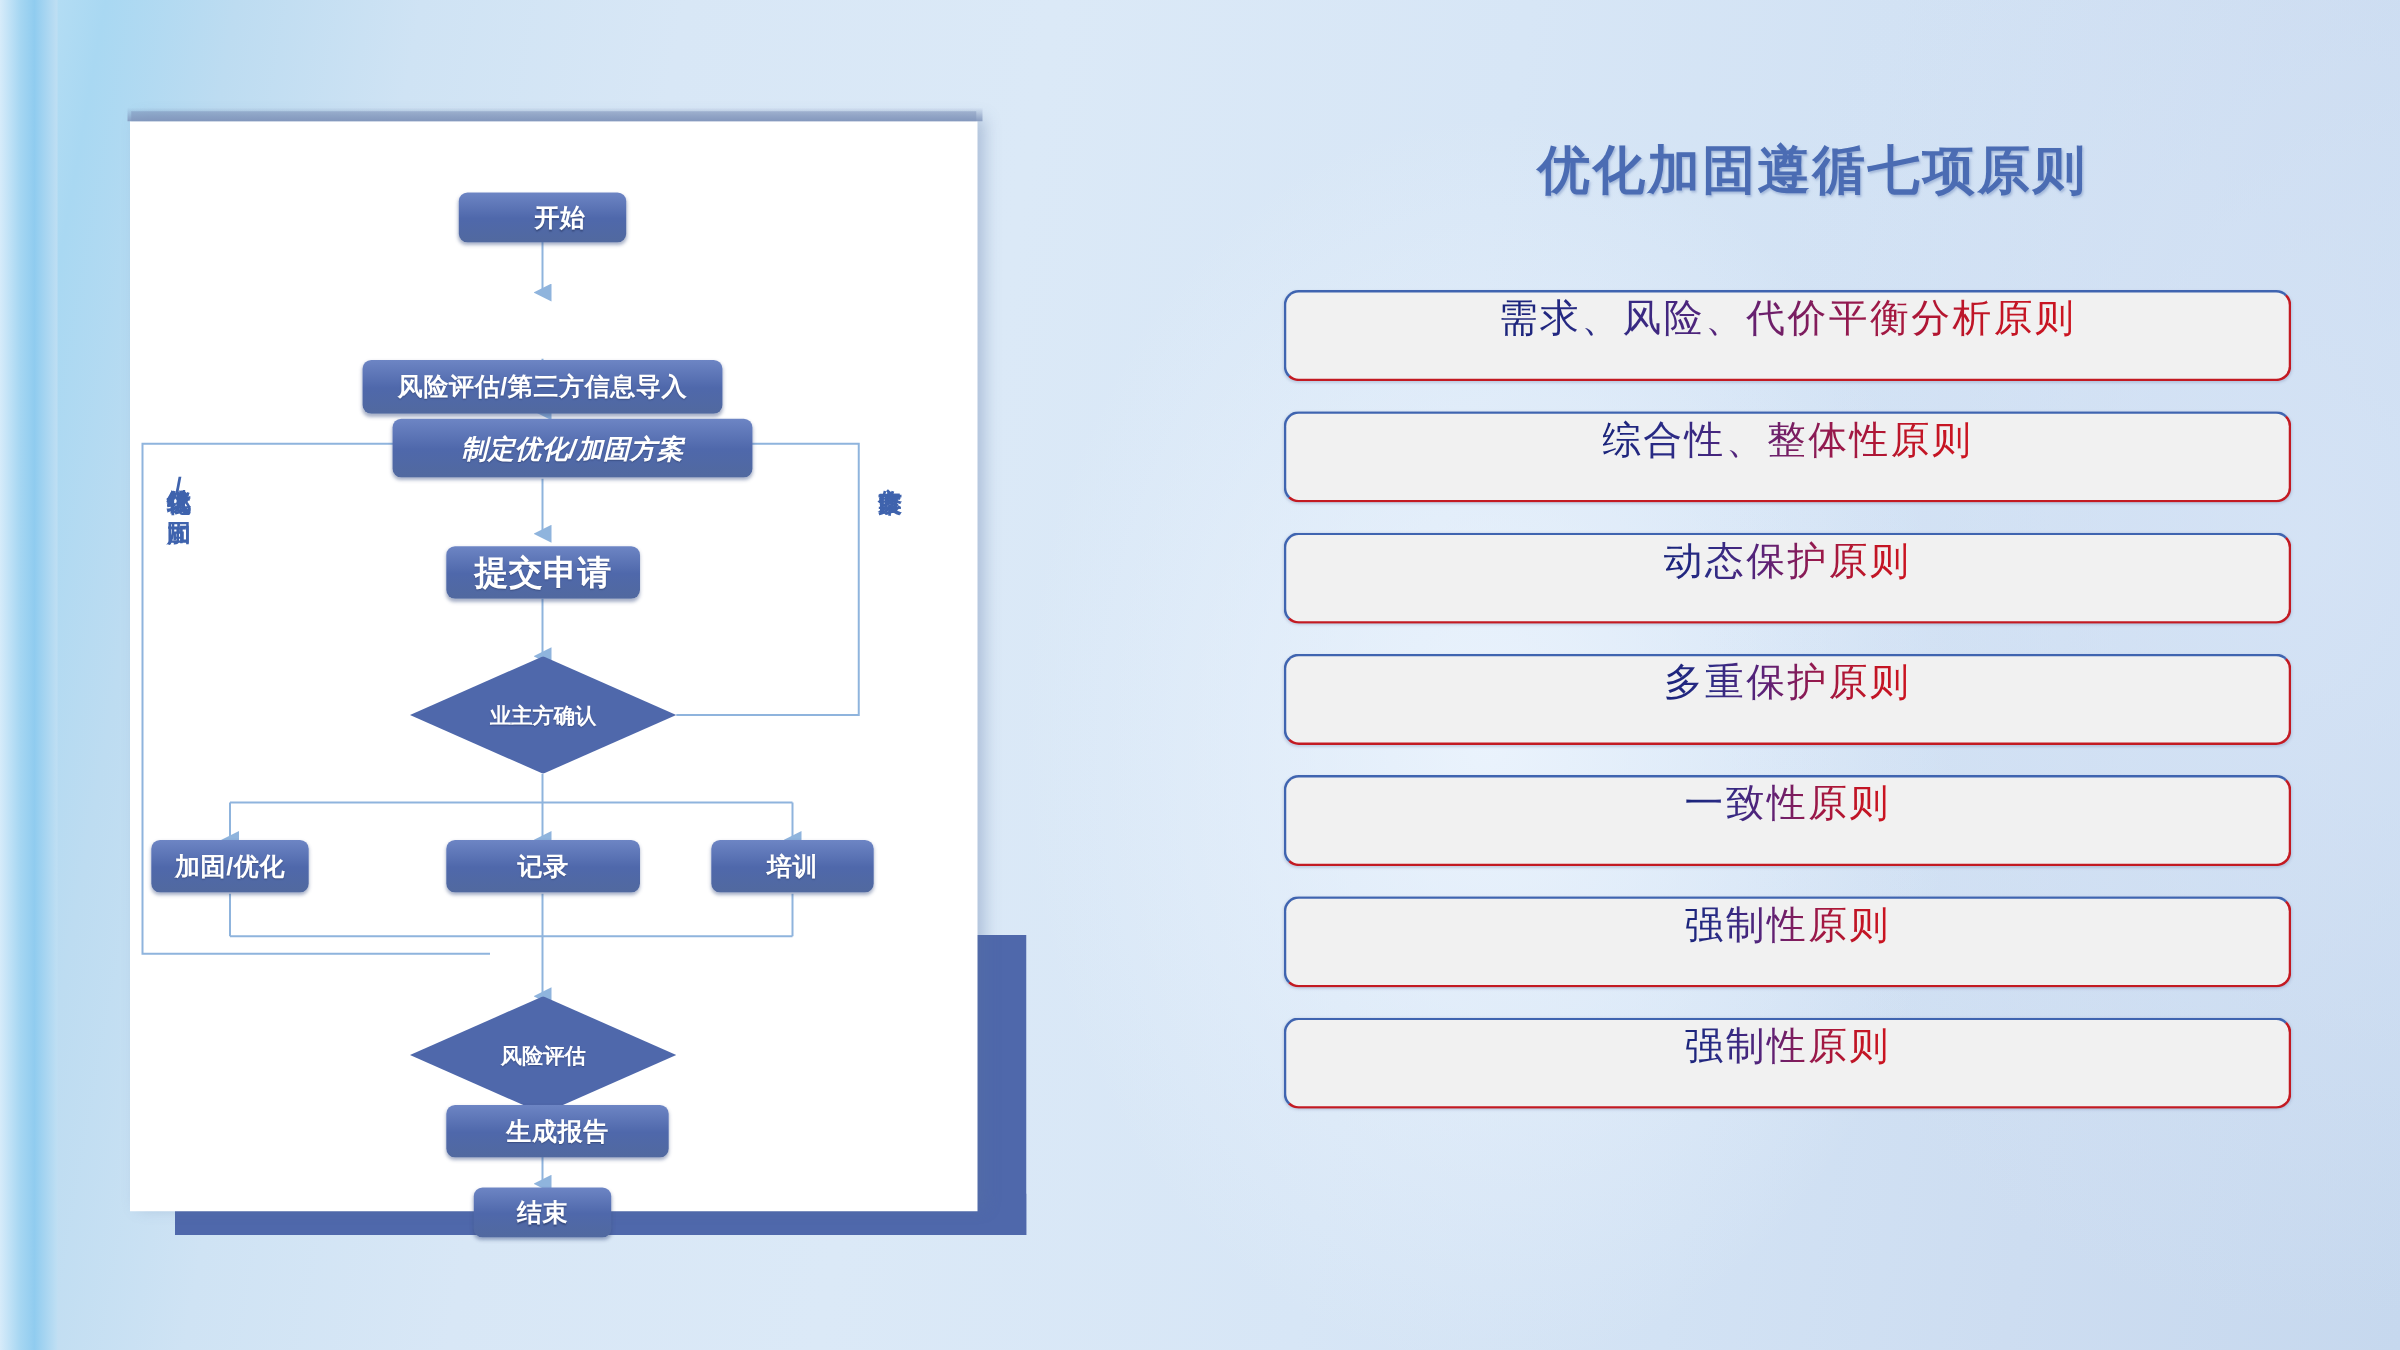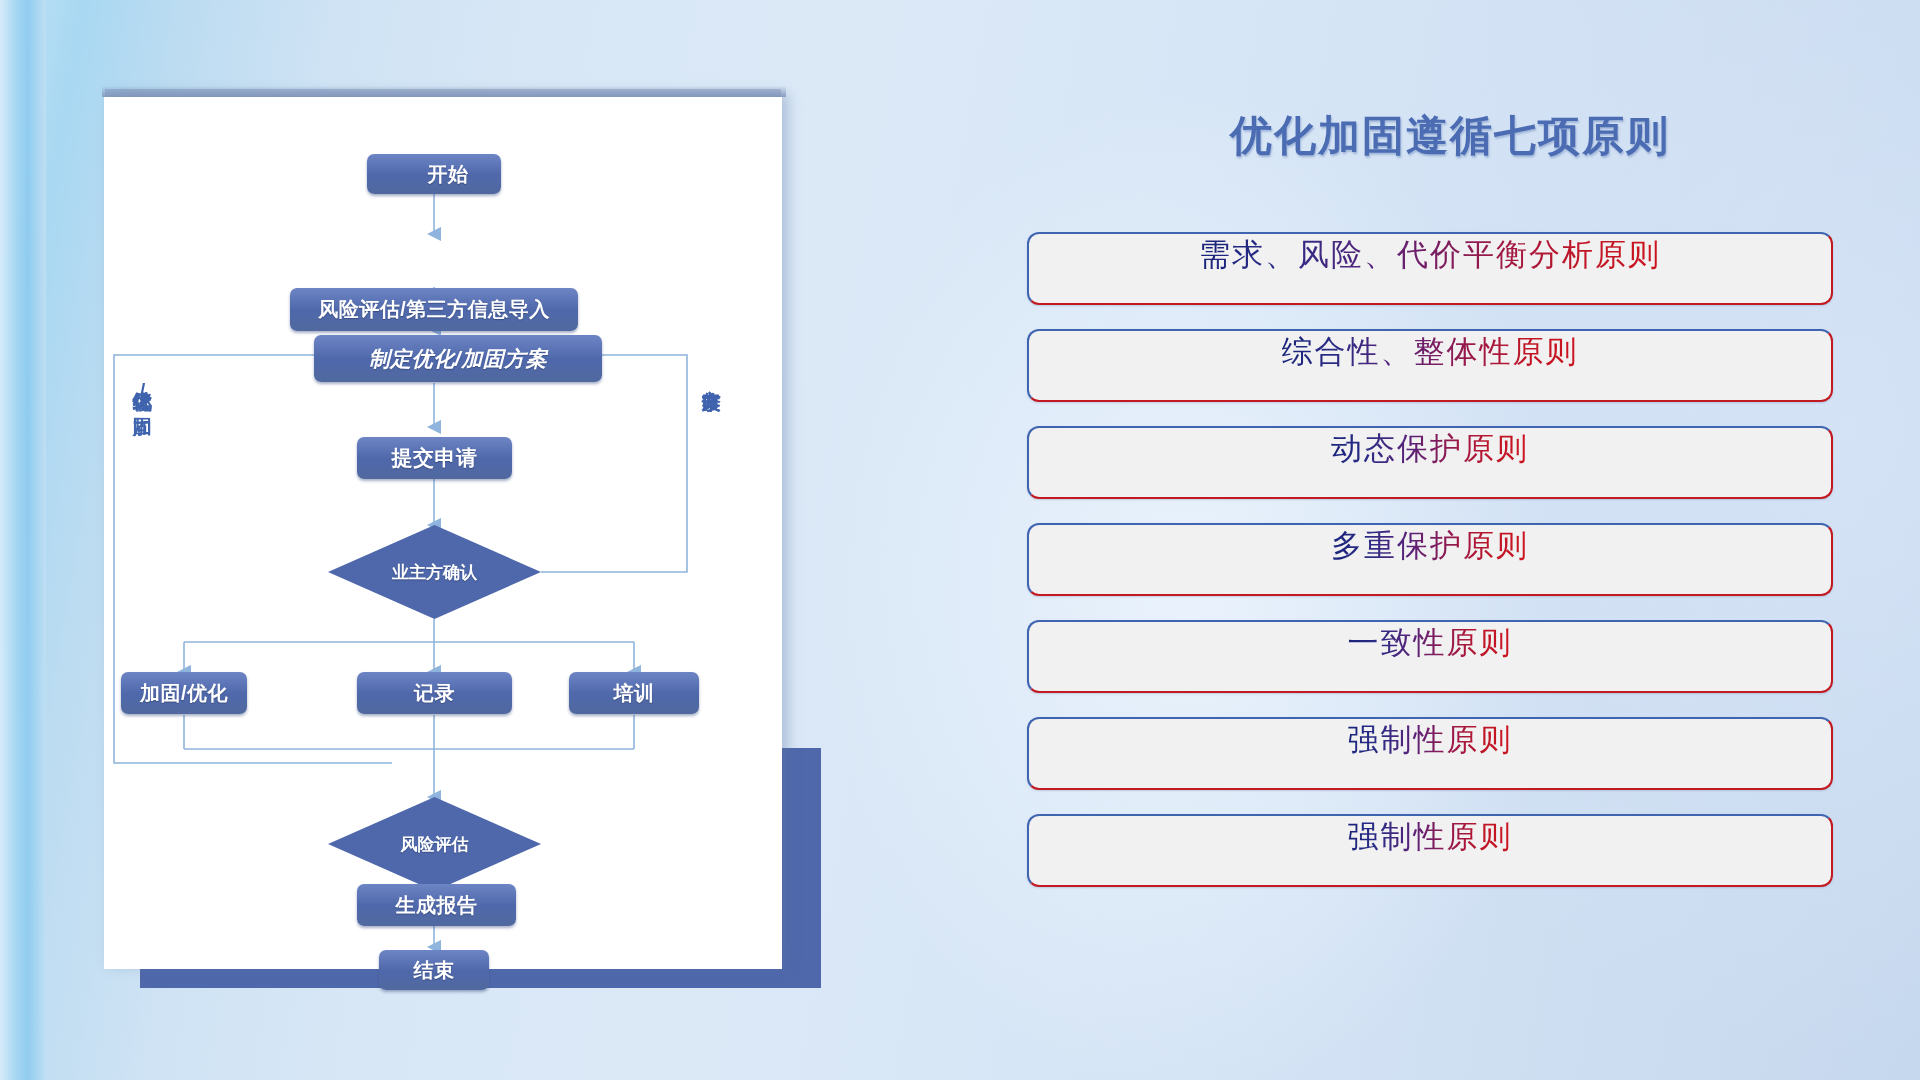--- a/index.html
+++ b/index.html
@@ -189,21 +189,21 @@
     </div>
 
     <div class="fbox" style="left:186px;top:160px;width:288px;height:43px;font-size:20px;margin-top:31px;">
       <span>风险评估/第三方信息导入</span>
     </div>
 
     <div class="fbox" style="left:210px;top:238px;width:288px;height:47px;font-size:21px;font-style:italic;">
       <span>制定优化/加固方案</span>
     </div>
 
-    <div class="fbox" style="left:253px;top:340px;width:155px;height:42px;font-size:21px;">
+    <div class="fbox" style="left:253px;top:340px;width:155px;height:42px;font-size:27px;">
       <span>提交申请</span>
     </div>
 
     <div class="fdiamond" style="left:224px;top:428px;width:213px;height:94px;font-size:17px;">
       <span>业主方确认</span>
     </div>
 
     <div class="fbox" style="left:17px;top:575px;width:126px;height:42px;font-size:20px;">
       <span>加固/优化</span>
     </div>
@@ -213,21 +213,21 @@
     </div>
 
     <div class="fbox" style="left:465px;top:575px;width:130px;height:42px;font-size:20px;">
       <span>培训</span>
     </div>
 
     <div class="fdiamond" style="left:224px;top:700px;width:213px;height:94px;font-size:17px;">
       <span>风险评估</span>
     </div>
 
-    <div class="fbox" style="left:253px;top:787px;width:159px;height:42px;font-size:20px;">
+    <div class="fbox" style="left:253px;top:787px;width:178px;height:42px;font-size:20px;">
       <span>生成报告</span>
     </div>
 
     <div class="fbox" style="left:275px;top:853px;width:110px;height:40px;font-size:20px;">
       <span>结束</span>
     </div>
 
     <div class="vlabel" style="left:28px;top:278px;font-size:19px;">继续优化/加固</div>
 
     <div class="vlabel" style="left:597px;top:278px;font-size:19px;">方案修改</div>

